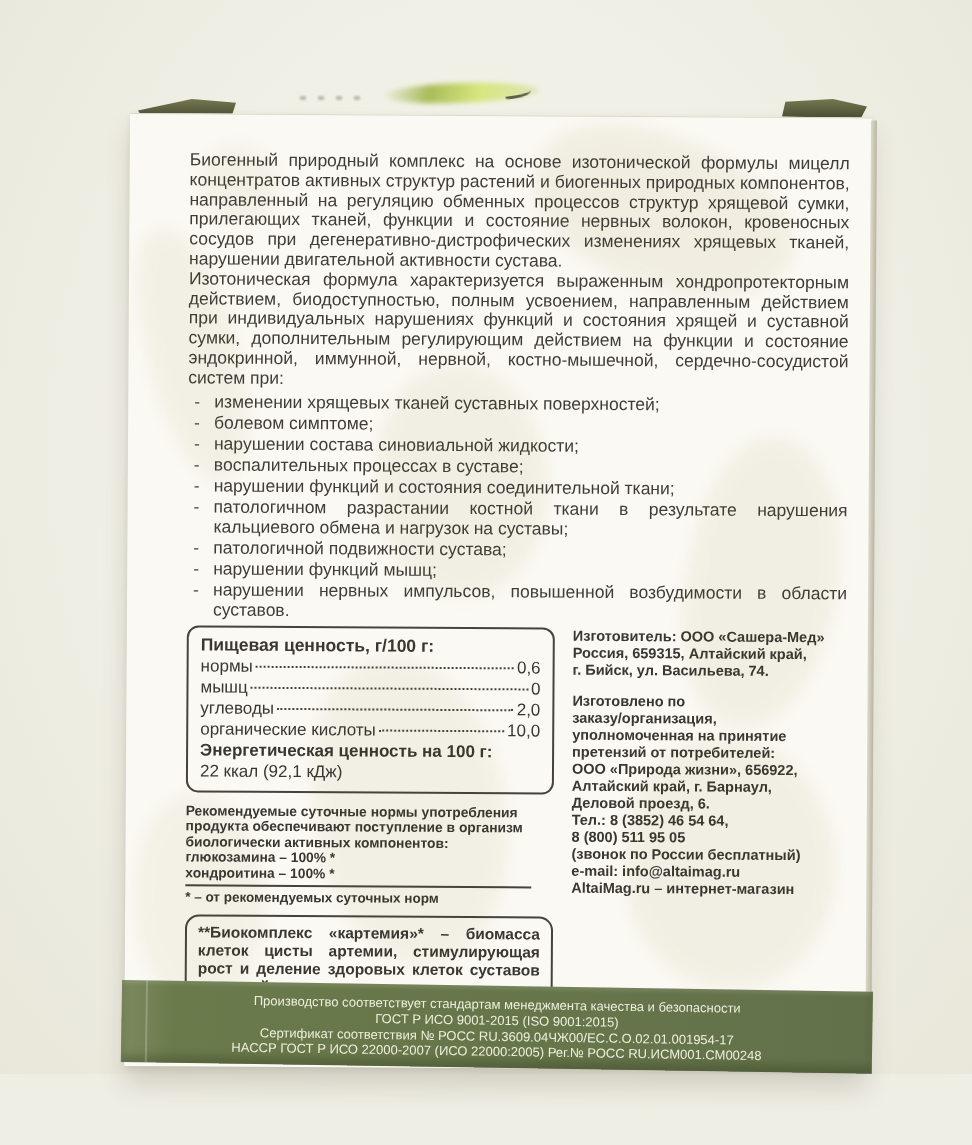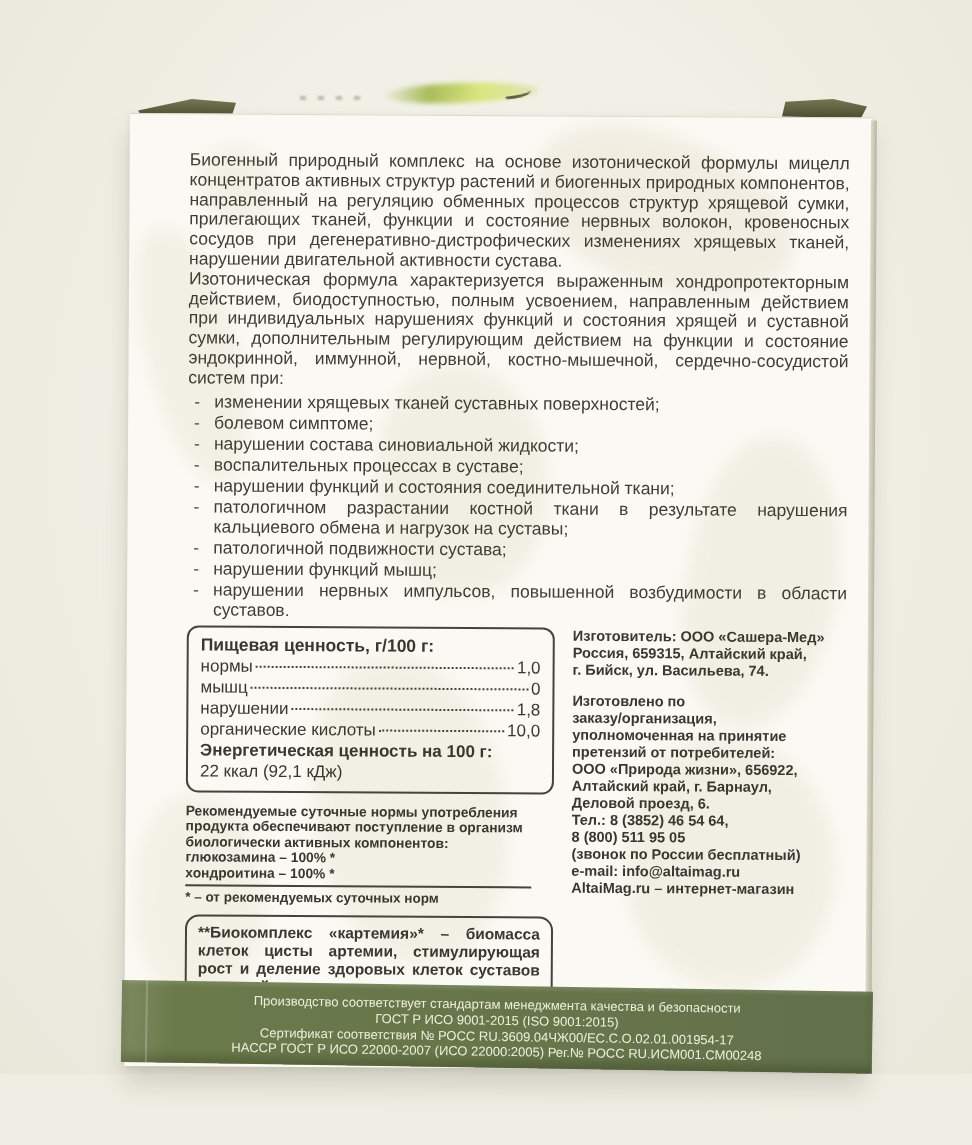--- a/index.html
+++ b/index.html
@@ -129,31 +129,31 @@
 
       <div class="cols">
 
         <div class="col-left">
 
           <div class="nut">
             <div class="nut-title">Пищевая ценность, г/100 г:</div>
             <div class="nrow">
               <span>нормы</span>
               <span class="dots"></span>
-              <span>1,0</span>
+              <span>0,6</span>
             </div>
             <div class="nrow">
               <span>мышц</span>
               <span class="dots"></span>
               <span>0</span>
             </div>
             <div class="nrow">
-              <span>нарушении</span>
-              <span class="dots"></span>
-              <span>1,8</span>
+              <span>углеводы</span>
+              <span class="dots"></span>
+              <span>2,0</span>
             </div>
             <div class="nrow">
               <span>органические кислоты</span>
               <span class="dots"></span>
               <span>10,0</span>
             </div>
             <div class="energy-title">Энергетическая ценность на 100 г:</div>
             <div class="energy-value">22 ккал (92,1 кДж)</div>
           </div>
 

